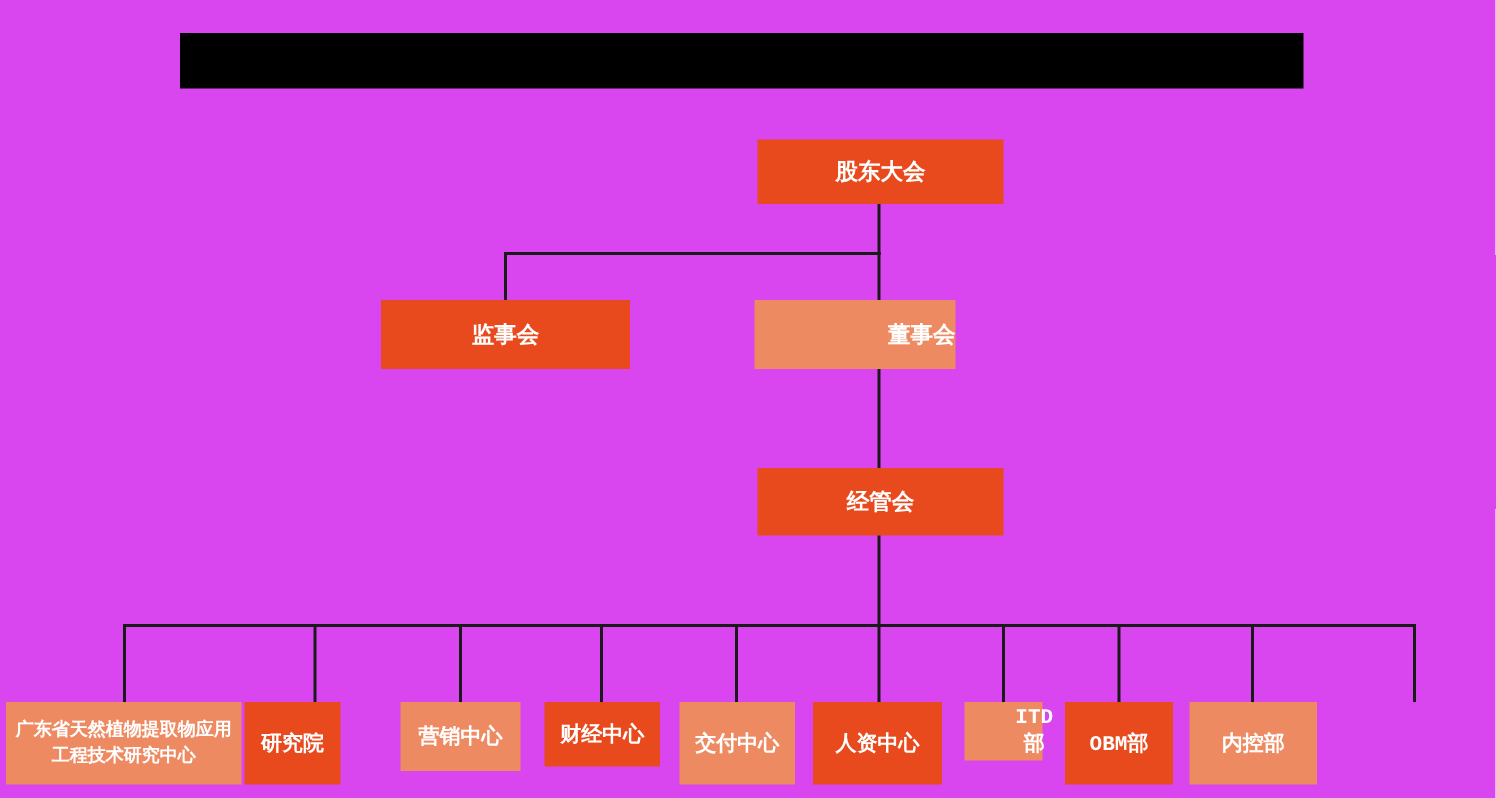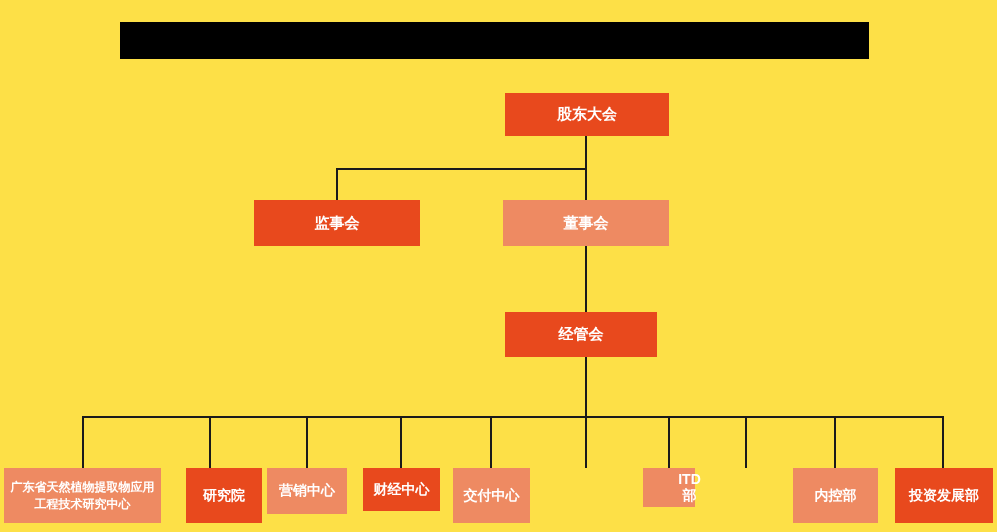--- a/index.html
+++ b/index.html
@@ -1,21 +1,21 @@
 <!DOCTYPE html>
 <html style="--primary: #E8491D; --secondary: #EE8A62; --line: #1A1A1A;"><head>
 <meta charset="utf-8">
 <style>
   html, body { margin: 0; padding: 0; background: #ffffff; }
   .canvas {
     position: relative;
     width: 997px;
     height: 532px;
-    background: #fde047;
-    font-family: Liberation Sans, sans-serif;
+    background: #d946ef;
+    font-family: Liberation Mono, monospace;
     overflow: hidden;
   }
   .redacted-bar {
     position: absolute;
     background: #000000;
   }
   .org-box {
     position: absolute;
     display: flex;
     align-items: center;
@@ -47,27 +47,27 @@
   </div>
 
   <div class="connector" style="left:585px; top:136px; width:2px; height:34px;"></div>
   <div class="connector" style="left:336px; top:168px; width:251px; height:2px;"></div>
   <div class="connector" style="left:336px; top:168px; width:2px; height:32px;"></div>
   <div class="connector" style="left:585px; top:168px; width:2px; height:32px;"></div>
 
   <div class="org-box primary" style="left:254px; top:200px; width:166px; height:46px;">
     <span>监事会</span>
   </div>
-  <div class="org-box secondary" style="left:503px; top:200px; width:166px; height:46px;">
+  <div class="org-box secondary" style="left:503px; top:200px; width:134px; height:46px;justify-content:flex-end;">
     <span>董事会</span>
   </div>
 
   <div class="connector" style="left:585px; top:246px; width:2px; height:66px;"></div>
 
-  <div class="org-box primary" style="left:505px; top:312px; width:152px; height:45px;">
+  <div class="org-box primary" style="left:505px; top:312px; width:164px; height:45px;">
     <span>经管会</span>
   </div>
 
   <div class="connector" style="left:585px; top:357px; width:2px; height:60px;"></div>
 
   <div class="connector" style="left:82px; top:416px; width:862px; height:2px;"></div>
 
   <div class="connector" style="left:82px;  top:416px; width:2px; height:52px;"></div>
   <div class="connector" style="left:209px; top:416px; width:2px; height:52px;"></div>
   <div class="connector" style="left:306px; top:416px; width:2px; height:52px;"></div>
@@ -75,35 +75,38 @@
   <div class="connector" style="left:490px; top:416px; width:2px; height:52px;"></div>
   <div class="connector" style="left:585px; top:416px; width:2px; height:52px;"></div>
   <div class="connector" style="left:668px; top:416px; width:2px; height:52px;"></div>
   <div class="connector" style="left:745px; top:416px; width:2px; height:52px;"></div>
   <div class="connector" style="left:834px; top:416px; width:2px; height:52px;"></div>
   <div class="connector" style="left:942px; top:416px; width:2px; height:52px;"></div>
 
   <div class="org-box secondary tiny" style="left:4px; top:468px; width:157px; height:55px;">
     <span>广东省天然植物提取物应用工程技术研究中心</span>
   </div>
-  <div class="org-box primary small" style="left:186px; top:468px; width:76px; height:55px;">
+  <div class="org-box primary small" style="left:163px; top:468px; width:64px; height:55px;">
     <span>研究院</span>
   </div>
   <div class="org-box secondary small" style="left:267px; top:468px; width:80px; height:46px;">
     <span>营销中心</span>
   </div>
   <div class="org-box primary small" style="left:363px; top:468px; width:77px; height:43px;">
     <span>财经中心</span>
   </div>
   <div class="org-box secondary small" style="left:453px; top:468px; width:77px; height:55px;">
     <span>交付中心</span>
   </div>
+  <div class="org-box primary small" style="left:542px; top:468px; width:86px; height:55px;">
+    <span>人资中心</span>
+  </div>
   <div class="org-box secondary small" style="left:643px; top:468px; width:52px; height:39px;padding-left:41px;">
     <span>ITD部</span>
   </div>
+  <div class="org-box primary small" style="left:710px; top:468px; width:72px; height:55px;">
+    <span>OBM部</span>
+  </div>
   <div class="org-box secondary small" style="left:793px; top:468px; width:85px; height:55px;">
     <span>内控部</span>
-  </div>
-  <div class="org-box primary small" style="left:895px; top:468px; width:98px; height:55px;">
-    <span>投资发展部</span>
   </div>
 
 </div>
 
 </body></html>

